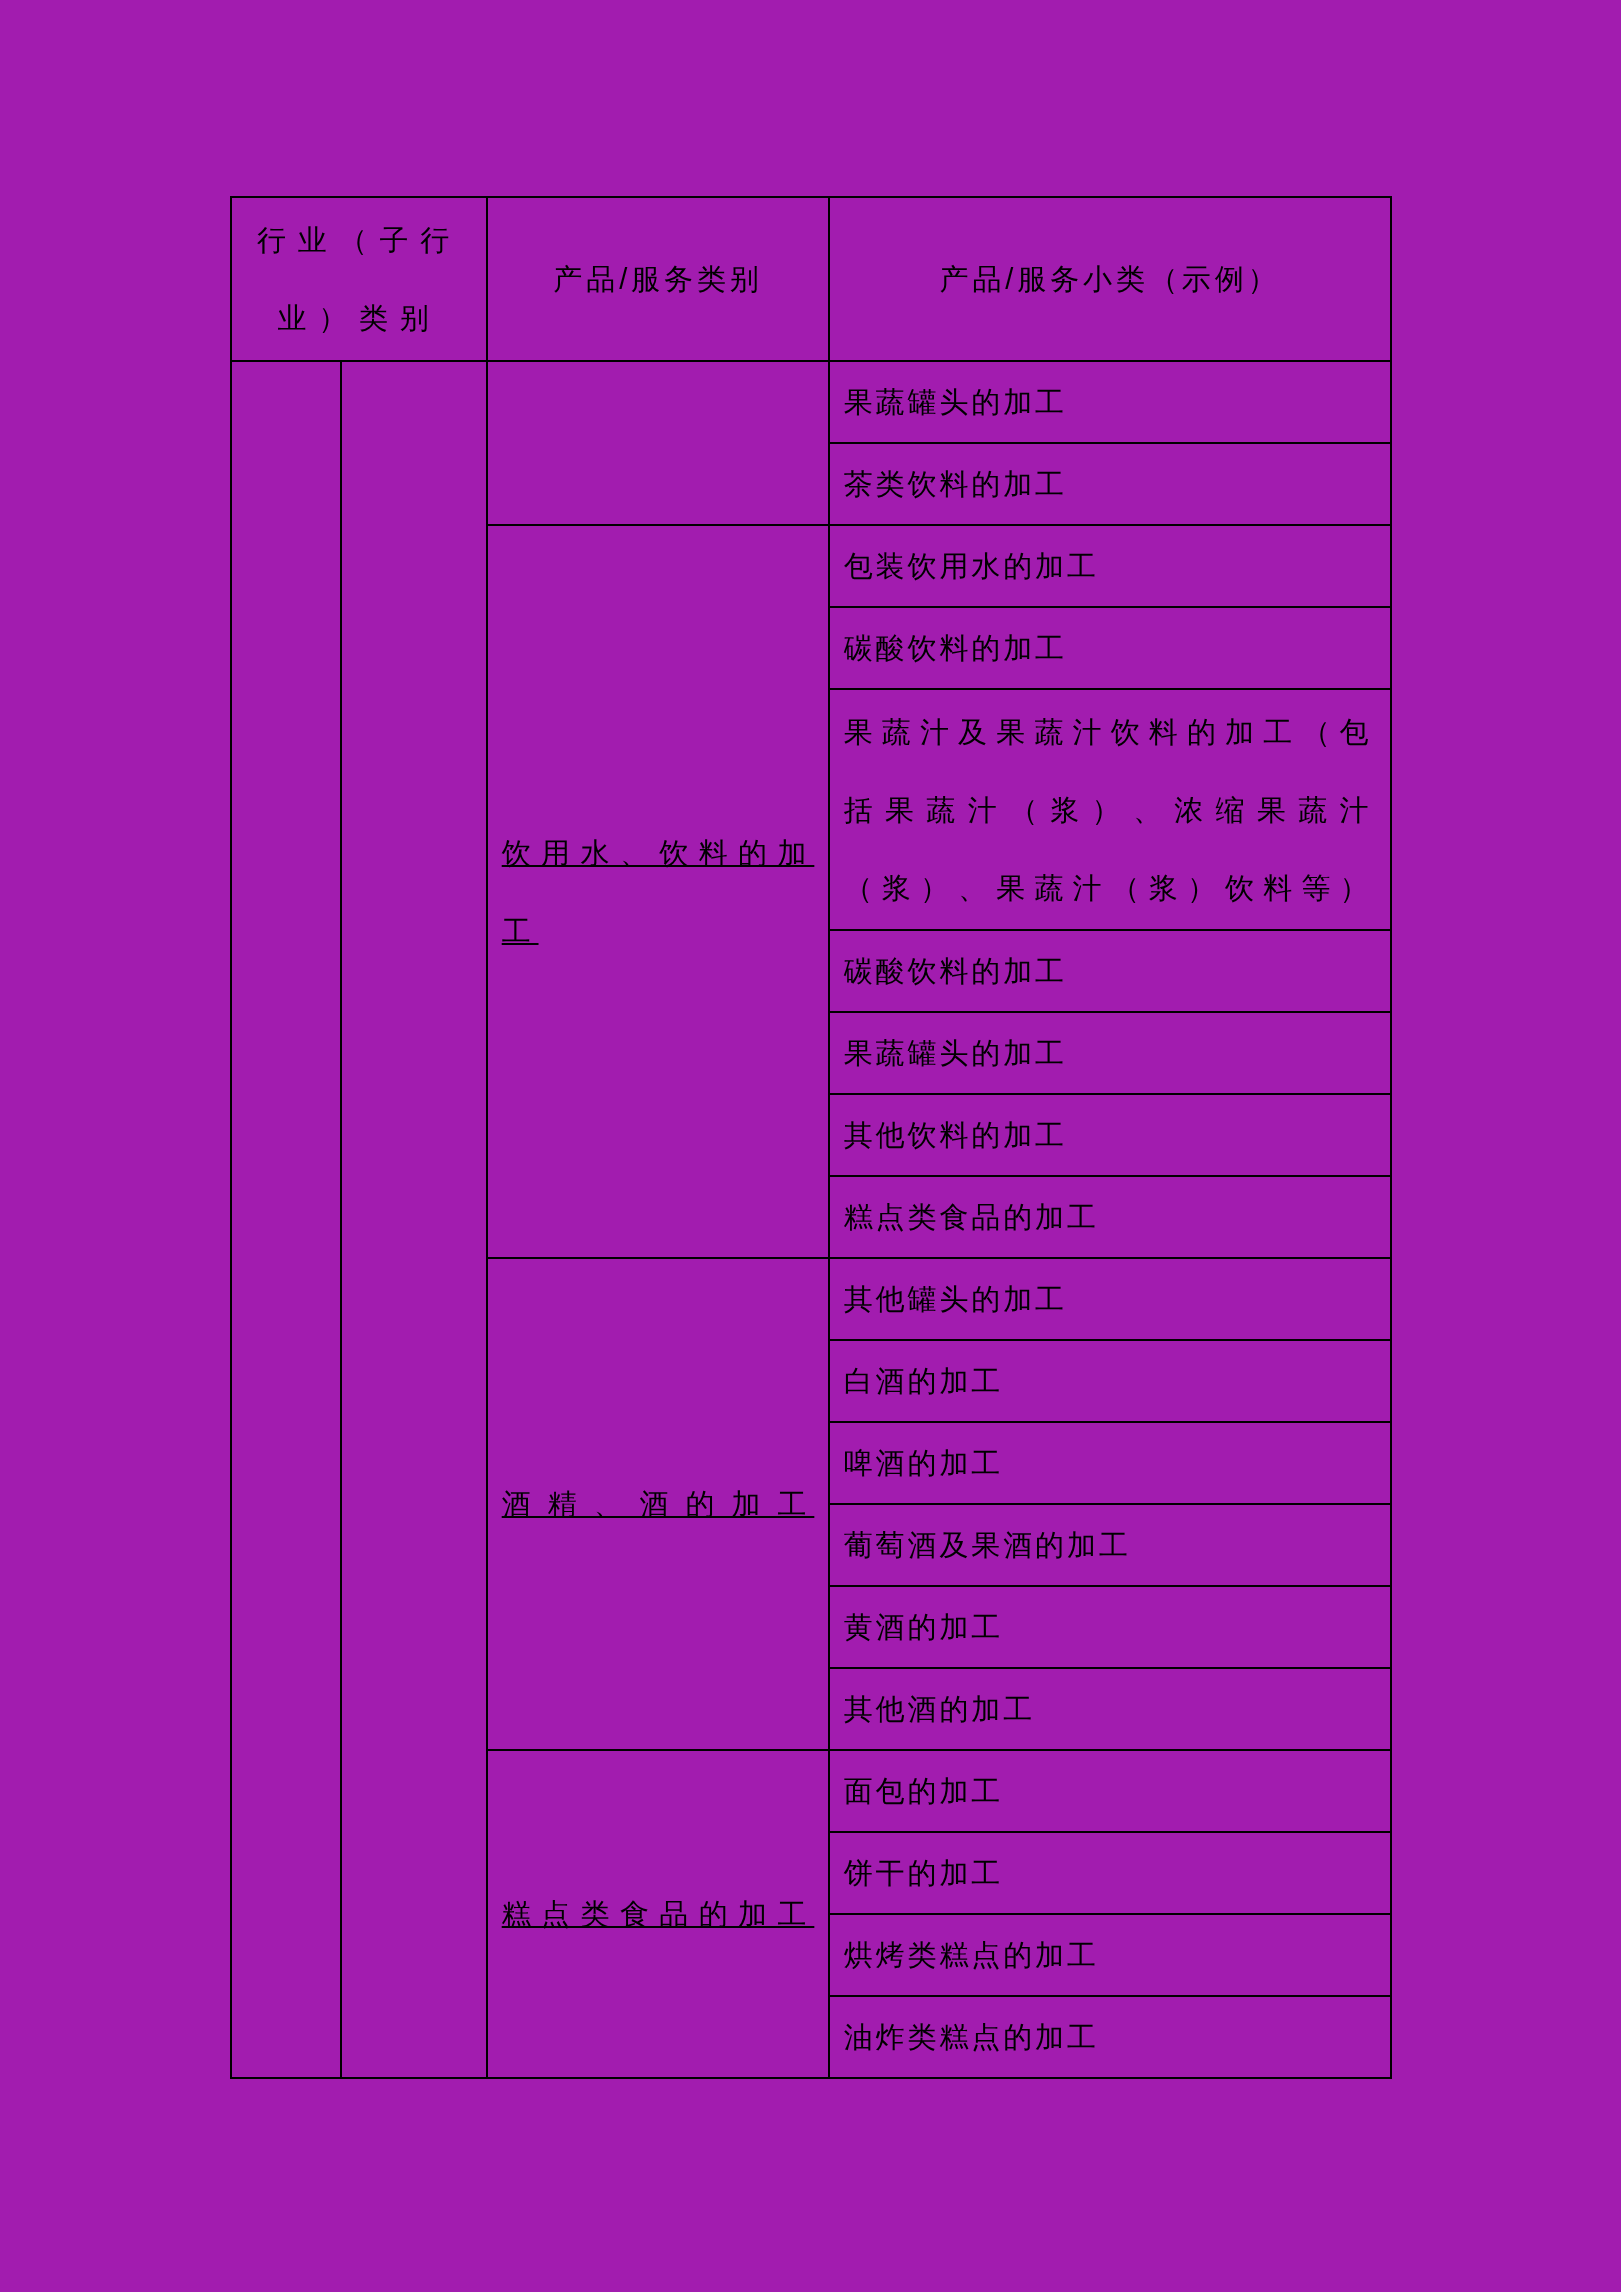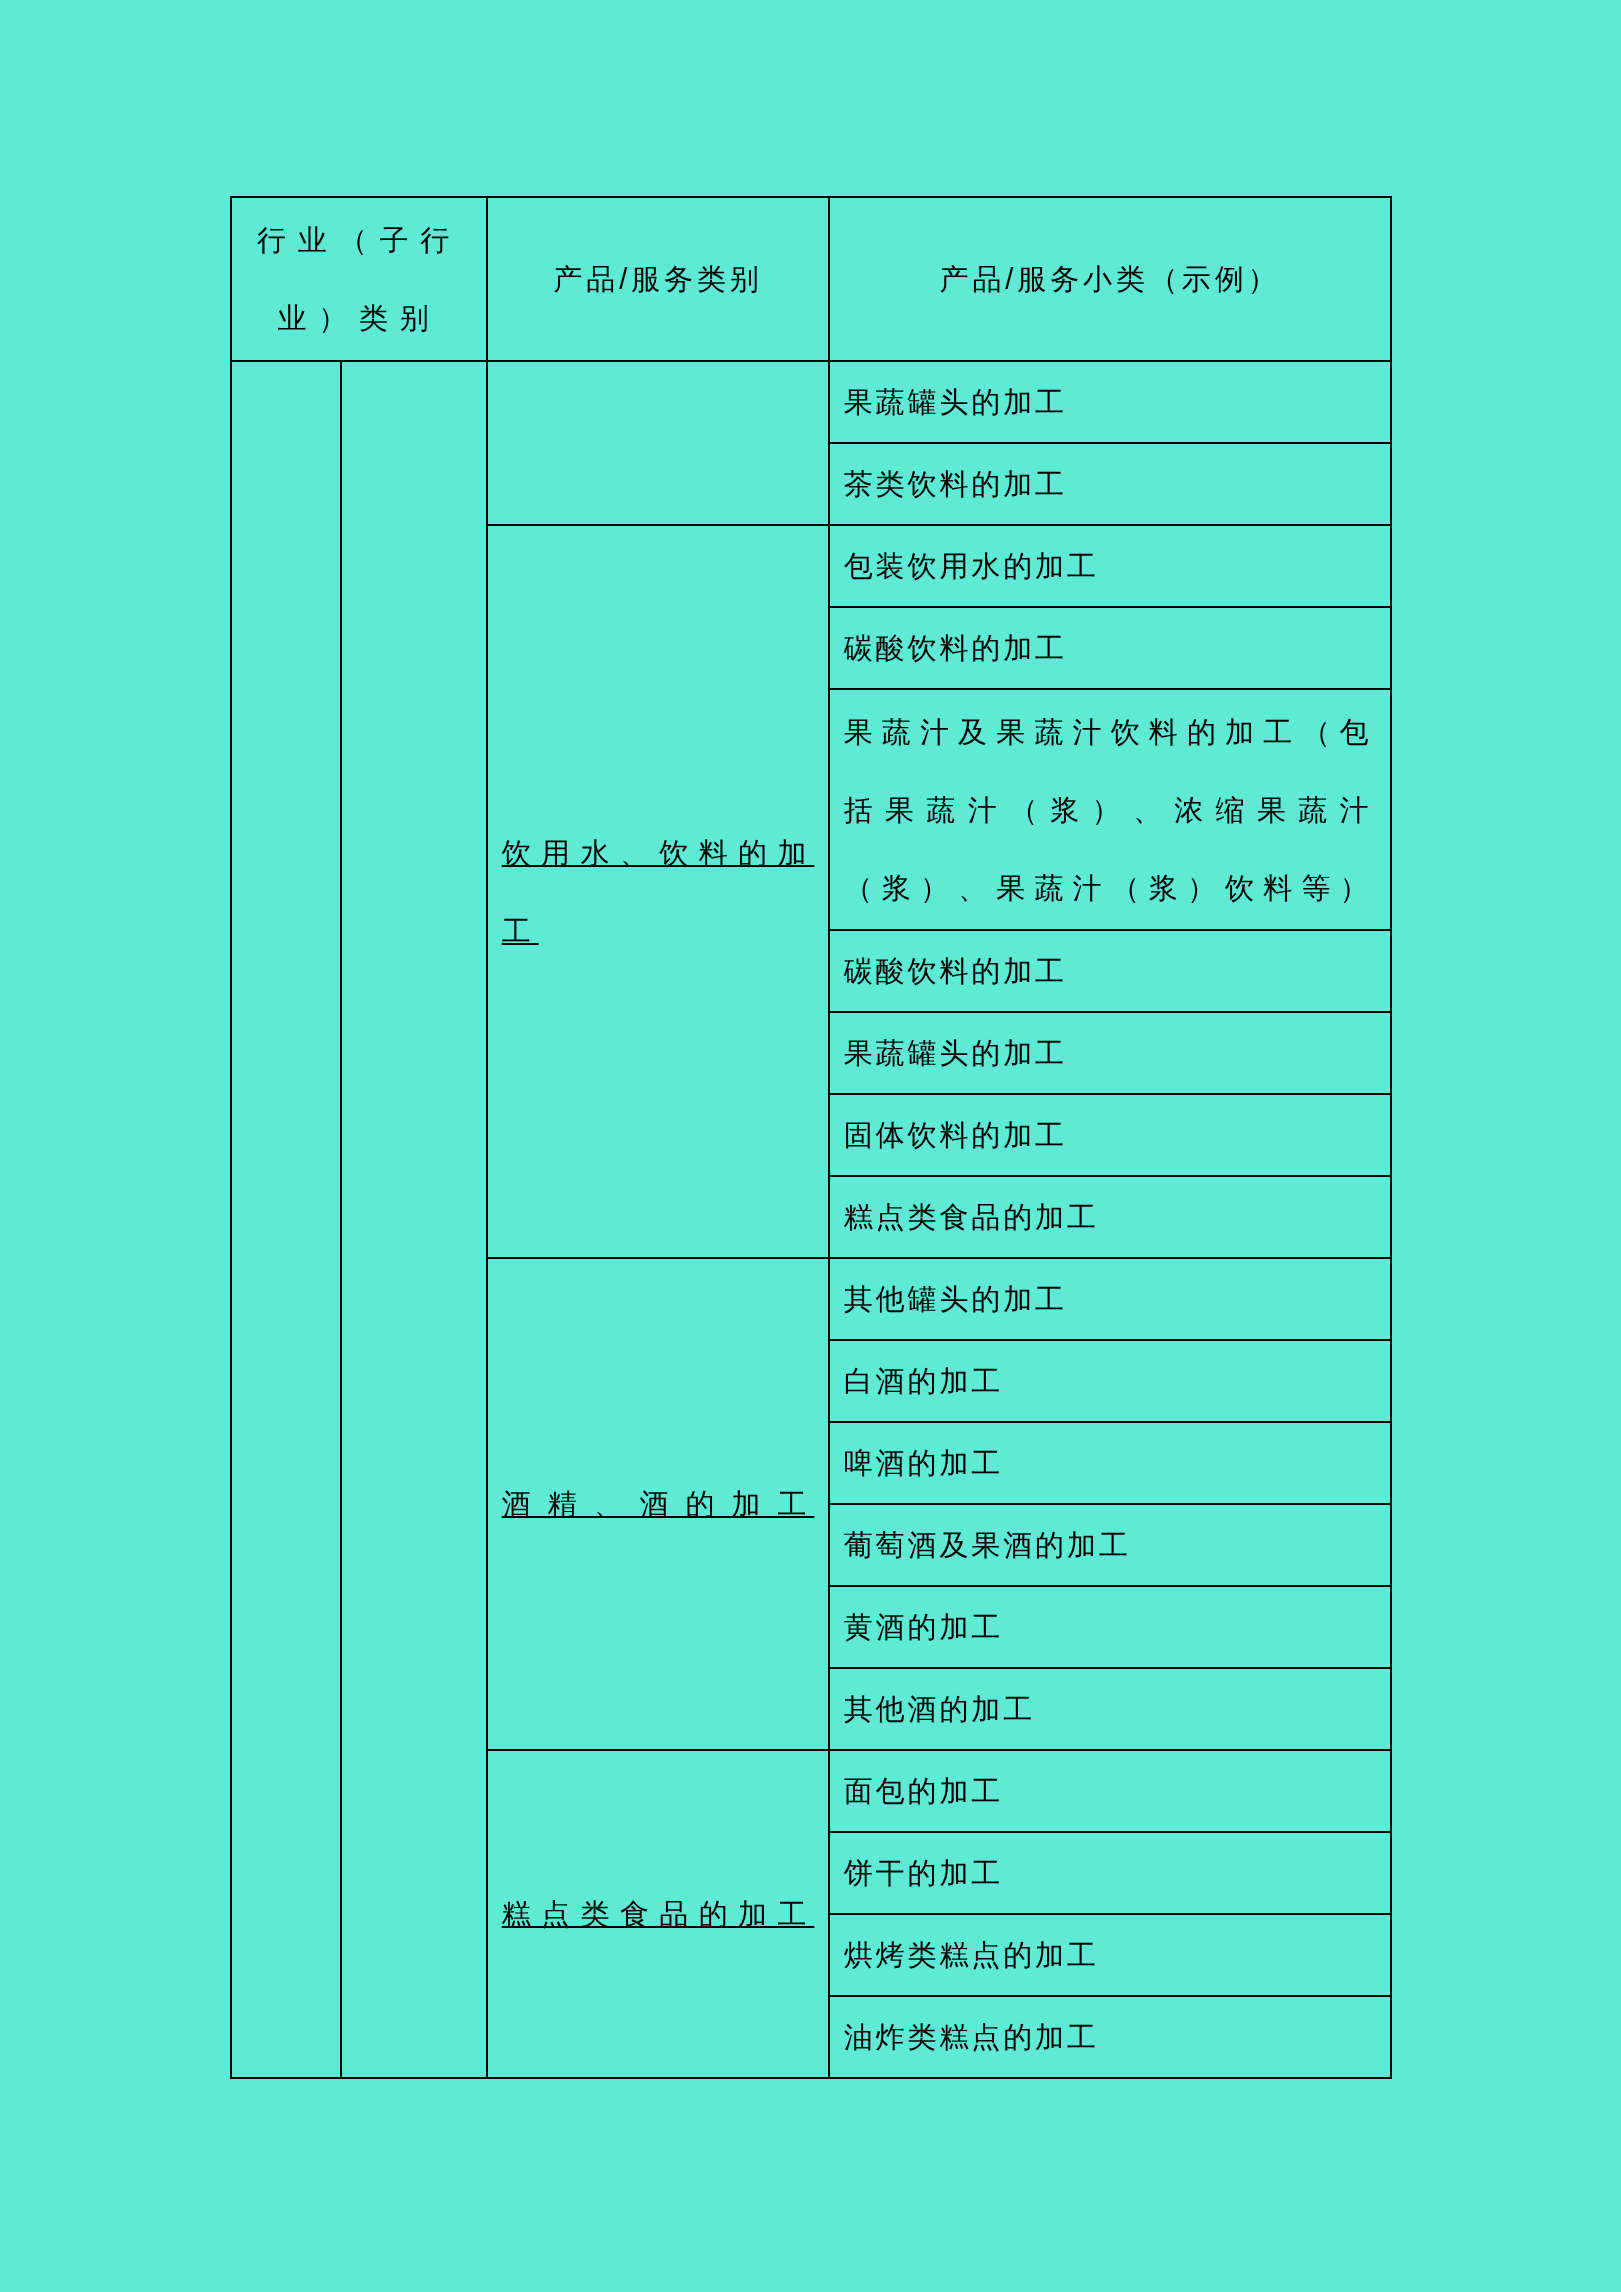--- a/index.html
+++ b/index.html
@@ -4,21 +4,21 @@
 <style>
   html, body {
     margin: 0;
     padding: 0;
     background: #ffffff;
   }
   .page {
     position: relative;
     width: 1621px;
     height: 2293px;
-    background: #5eead4;
+    background: #a21caf;
     overflow: hidden;
   }
   table.doc-table {
     position: absolute;
     left: 230px;
     top: 196px;
     width: 1160px;
     border-collapse: collapse;
     table-layout: fixed;
     border: 2.9px solid #000000;
@@ -121,21 +121,21 @@
       <tr class="row-tall">
         <td class="cell-sub cell-sub-multi">果蔬汁及果蔬汁饮料的加工（包括果蔬汁（浆）、浓缩果蔬汁（浆）、果蔬汁（浆）饮料等）</td>
       </tr>
       <tr class="row-std">
         <td class="cell-sub">碳酸饮料的加工</td>
       </tr>
       <tr class="row-std">
         <td class="cell-sub">果蔬罐头的加工</td>
       </tr>
       <tr class="row-std">
-        <td class="cell-sub">固体饮料的加工</td>
+        <td class="cell-sub">其他饮料的加工</td>
       </tr>
       <tr class="row-std">
         <td class="cell-sub">糕点类食品的加工</td>
       </tr>
       <tr class="row-std">
         <td rowspan="6" class="cell-category">酒精、酒的加工</td>
         <td class="cell-sub">其他罐头的加工</td>
       </tr>
       <tr class="row-std">
         <td class="cell-sub">白酒的加工</td>

